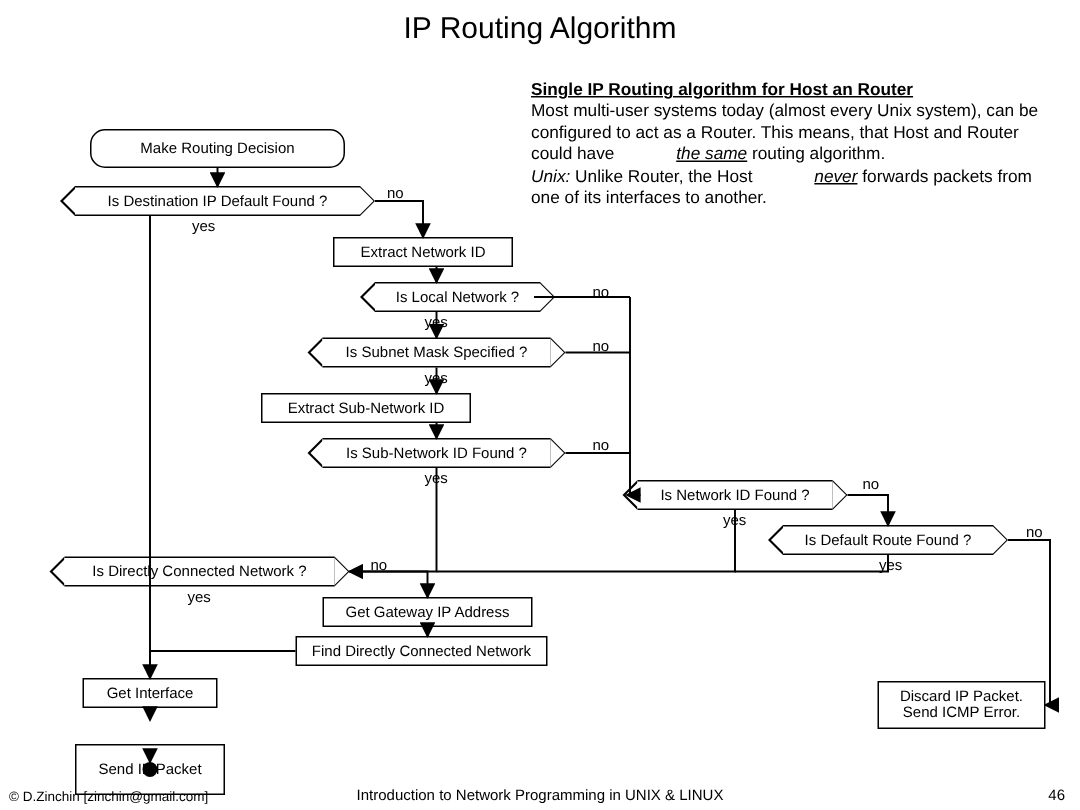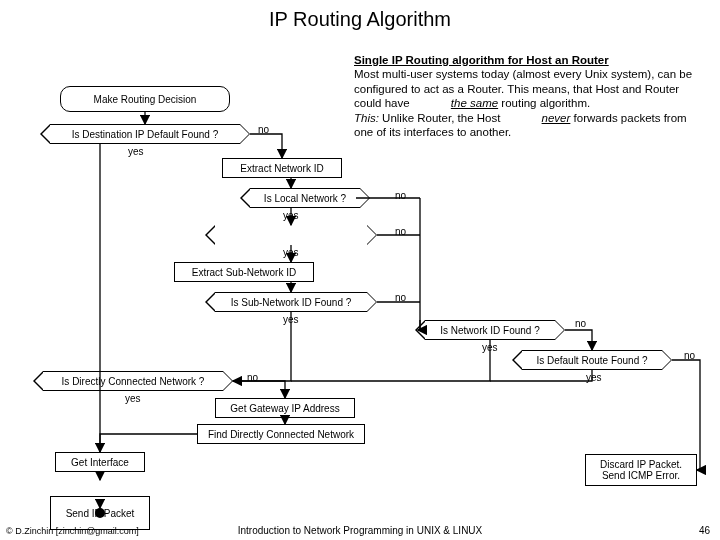--- a/index.html
+++ b/index.html
@@ -31,21 +31,21 @@
   .dot { position:absolute; width:10px; height:10px; background:#000; border-radius:50%; }
 </style>
 </head>
 <body>
 
 <div class="title">IP Routing Algorithm</div>
 
 <div class="desc">
   <span class="hdr">Single IP Routing algorithm for Host an Router</span><br>
   <span>Most multi-user systems today (almost every Unix system), can be configured to act as a Router.  This means, that Host and Router could have </span><i><u>the same</u></i><span> routing algorithm.</span><br>
-  <i>This:</i><span>   Unlike Router, the Host </span><i><u>never</u></i><span> forwards packets from one of its interfaces to another.</span>
+  <i>Unix:</i><span>   Unlike Router, the Host </span><i><u>never</u></i><span> forwards packets from one of its interfaces to another.</span>
 </div>
 
 <div class="box rounded" style="left:60px; top:86px; width:170px; height:26px;">Make Routing Decision</div>
 
 <div class="hex" style="--hh:10px; left:40px; top:124px; width:210px; height:20px;">
   <div class="lcap"></div>
     <div class="body">Is Destination IP Default Found ?</div>
     <div class="rcap"></div>
 </div>
 <div class="lbl" style="left:258px; top:124px;">no</div>
@@ -56,20 +56,21 @@
 <div class="hex" style="--hh:10px; left:240px; top:188px; width:130px; height:20px;">
   <div class="lcap"></div>
     <div class="body">Is Local Network ?</div>
     <div class="rcap"></div>
 </div>
 <div class="lbl" style="left:395px; top:190px;">no</div>
 <div class="lbl" style="left:283px; top:210px;">yes</div>
 
 <div class="hex" style="--hh:10px; left:205px; top:225px; width:172px; height:20px;">
   <div class="lcap"></div>
+    <div class="body">Is Subnet Mask Specified ?</div>
     <div class="rcap"></div>
 </div>
 <div class="lbl" style="left:395px; top:226px;">no</div>
 <div class="lbl" style="left:283px; top:247px;">yes</div>
 
 <div class="box" style="left:174px; top:262px; width:140px; height:20px;">Extract Sub-Network ID</div>
 
 <div class="hex" style="--hh:10px; left:205px; top:292px; width:172px; height:20px;text-align:right;">
   <div class="lcap"></div>
     <div class="body">Is Sub-Network ID Found ?</div>

